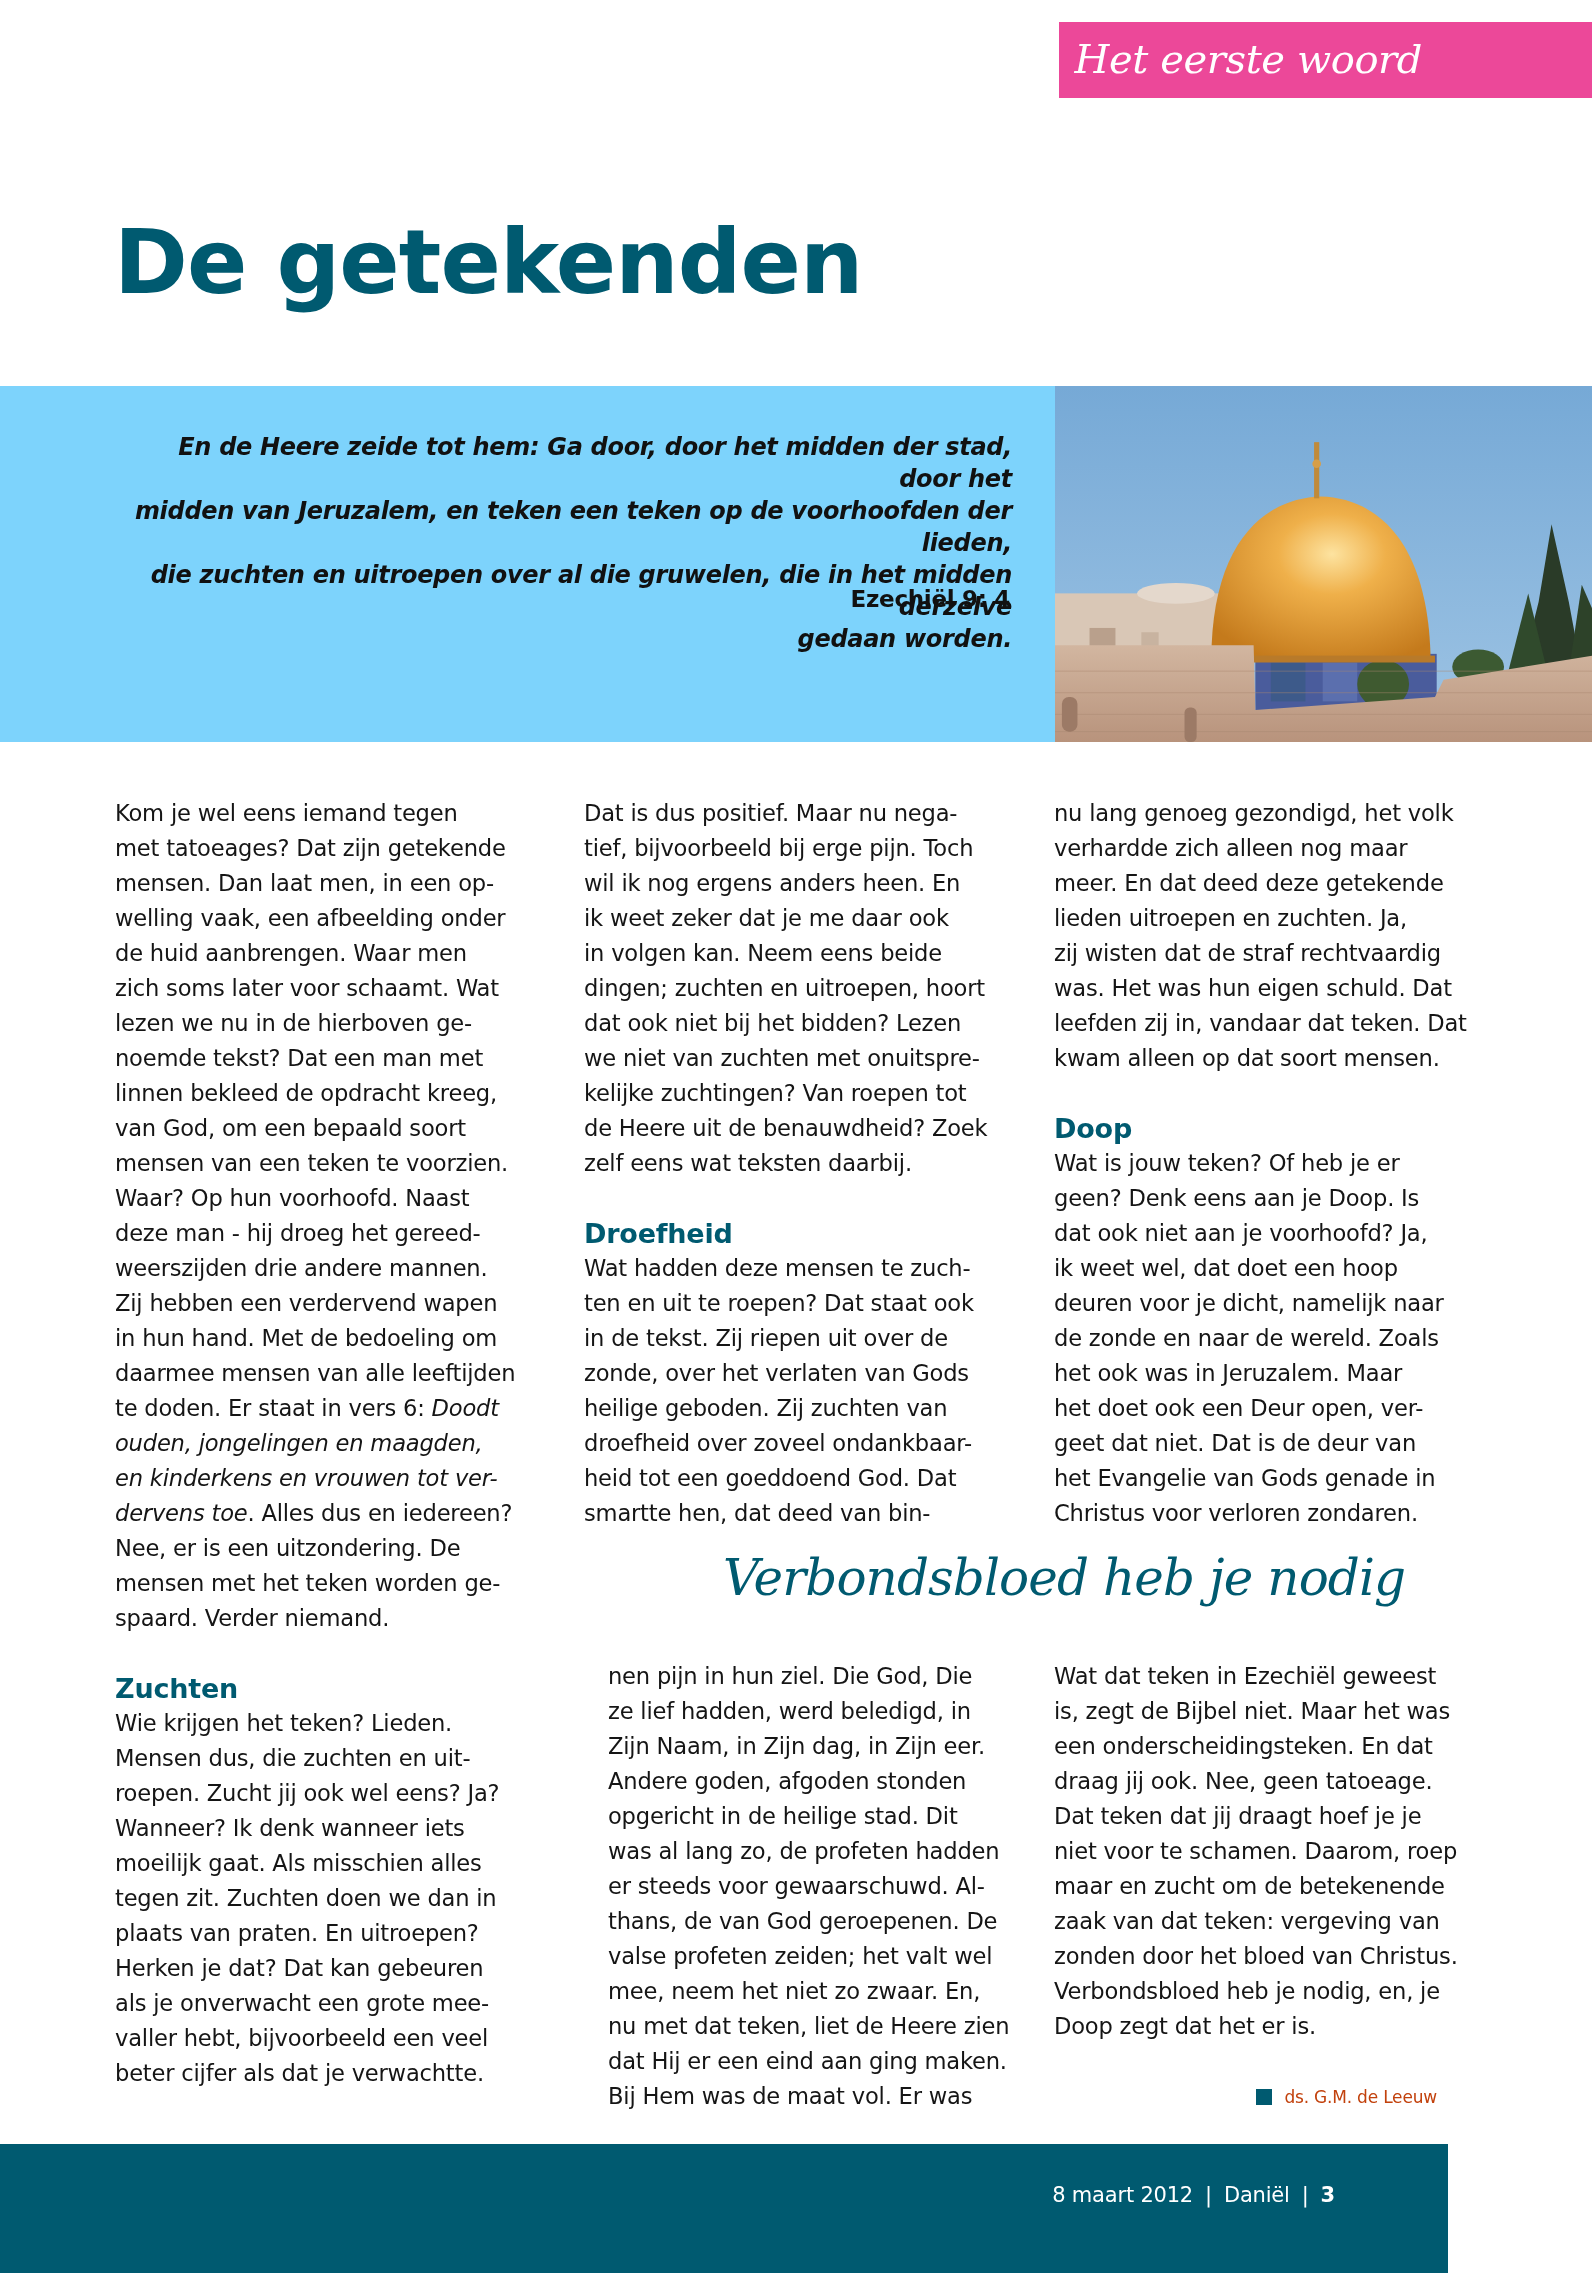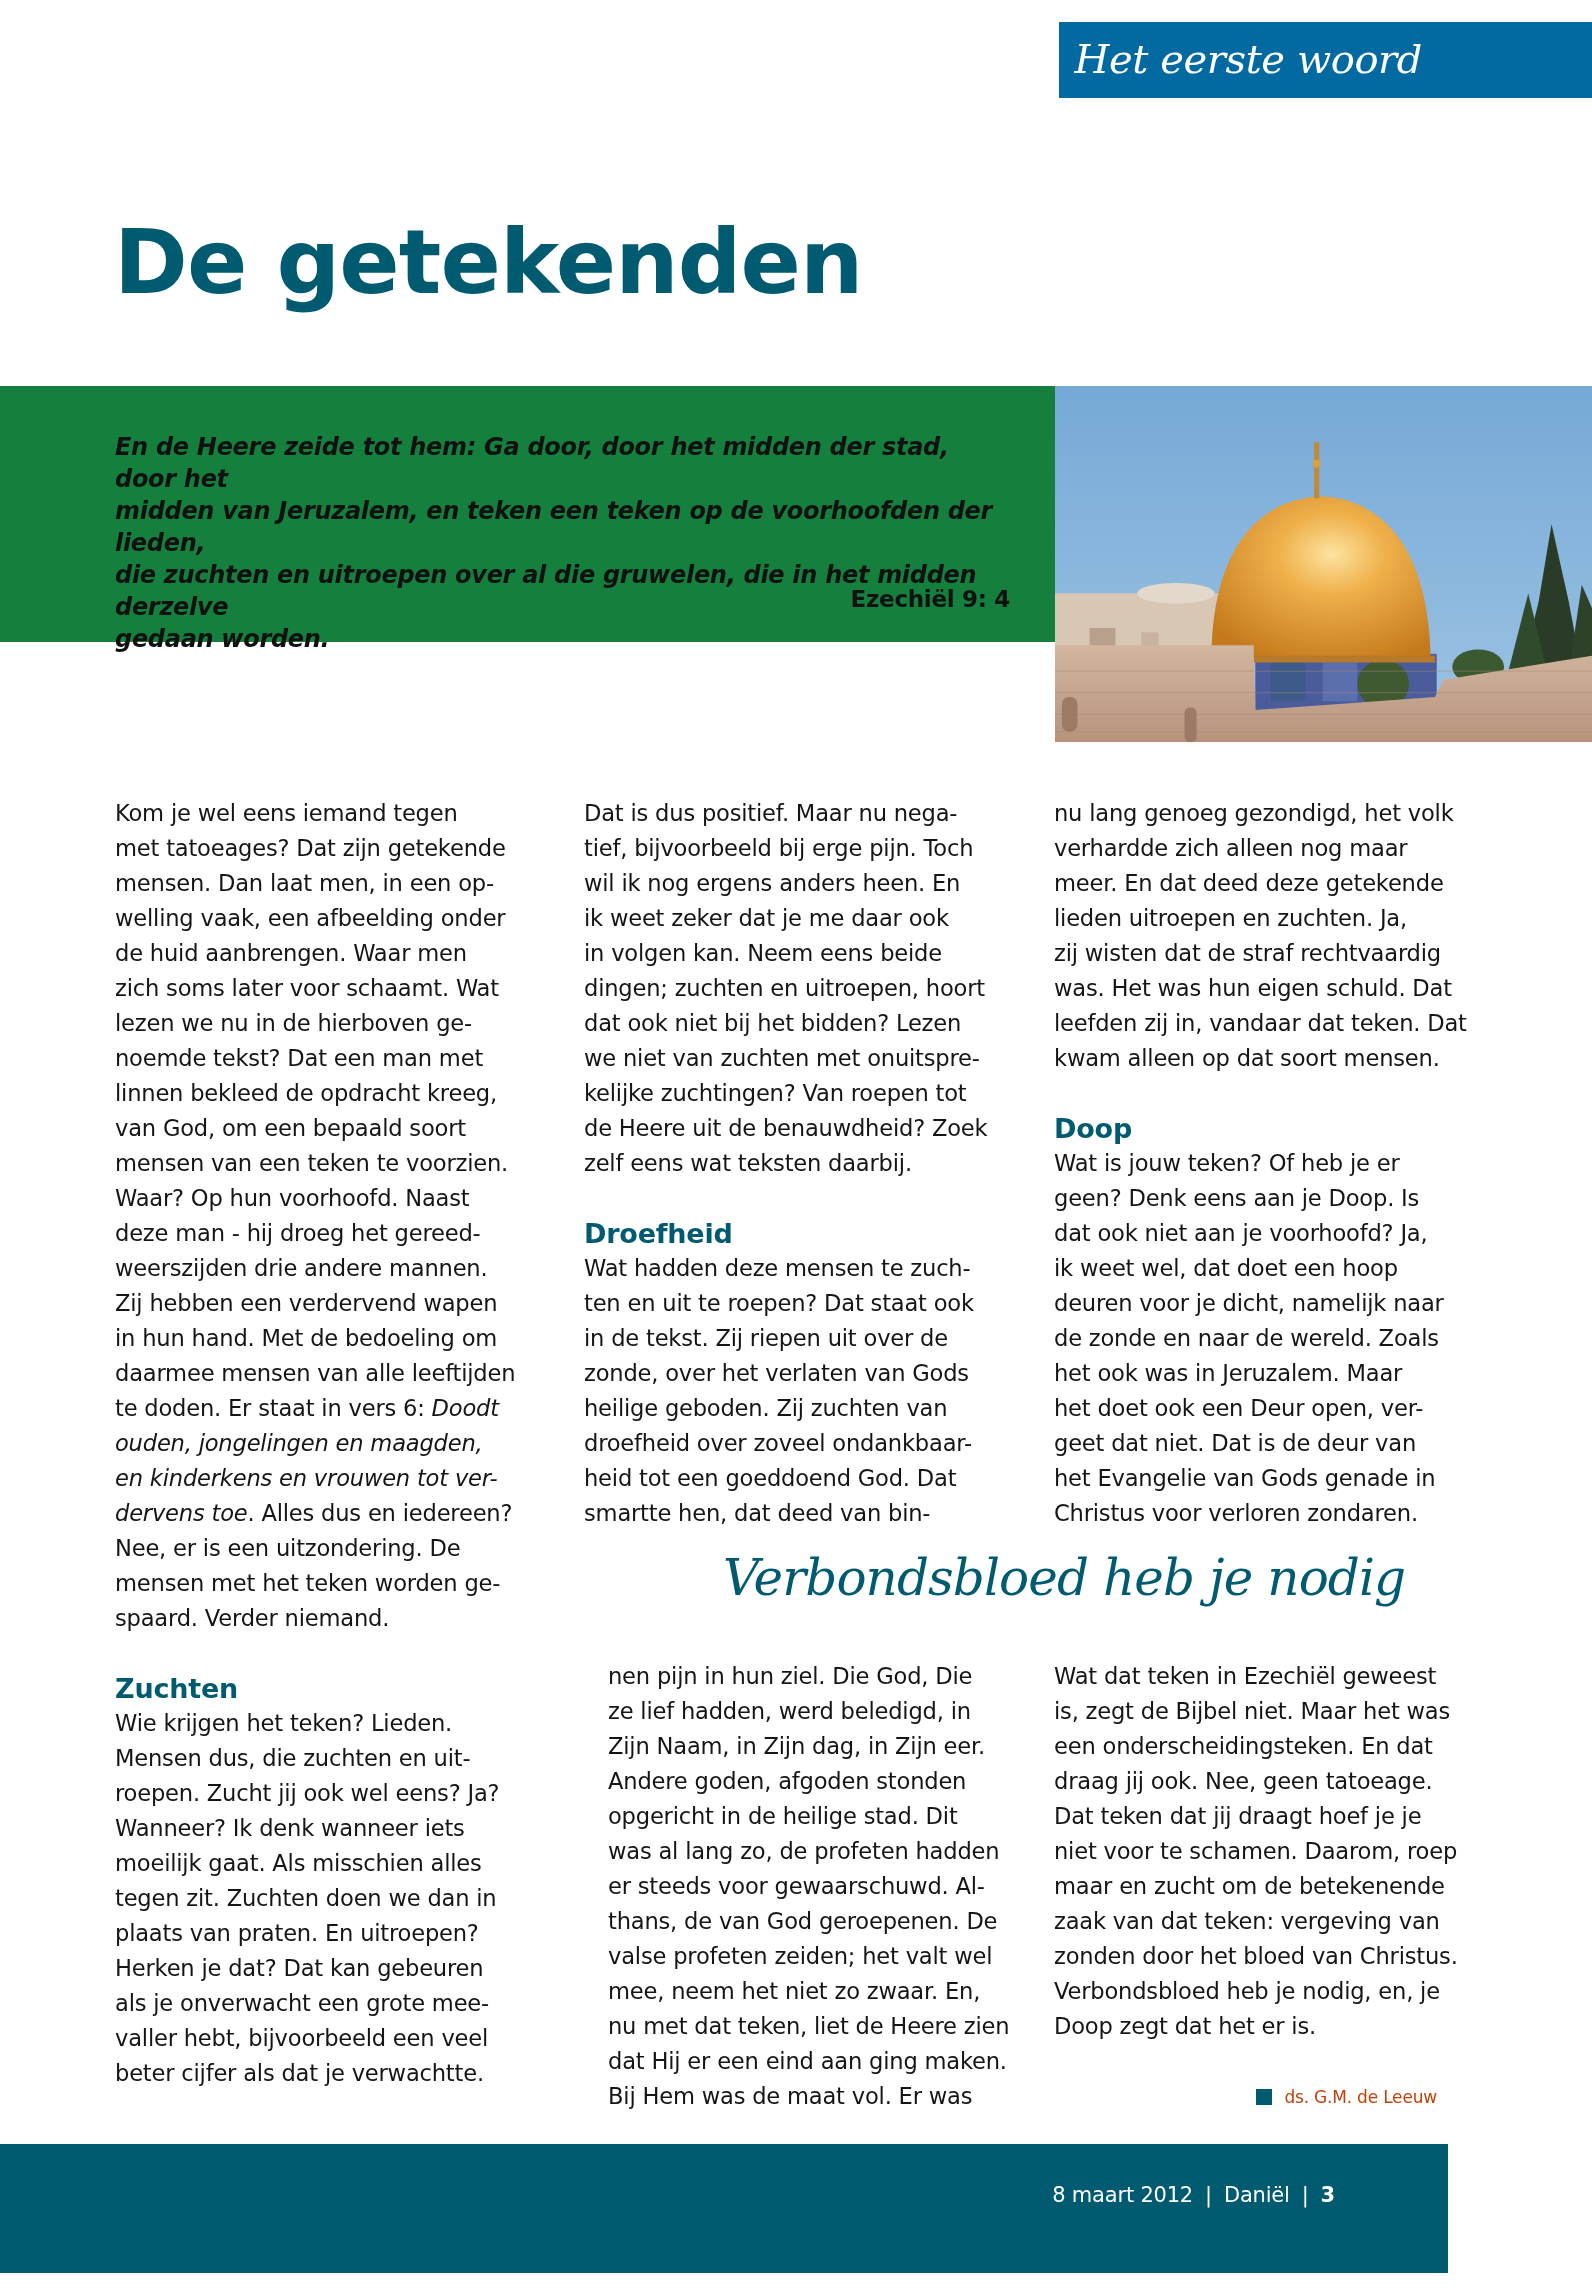--- a/index.html
+++ b/index.html
@@ -1,34 +1,35 @@
 <!DOCTYPE html>
 <html style="font-size:14px"><head>
   <meta charset="utf-8">
   <style>
     * { box-sizing: border-box; margin: 0; padding: 0; }
     html, body { width: 1592px; height: 2295px; background: #ffffff; }
     body { position: relative; overflow: hidden; font-family: "DejaVu Sans", sans-serif; color: #1a1a1a; }
 
     .section-tab {
       position: absolute; left: 1059px; top: 21.6px; width: 533px; height: 76px;
-      background: #0369a1; color: #fff;
+      background: #ec4899; color: #fff;
       font-family: "DejaVu Serif", serif; font-style: italic; font-size: 40px;
       padding-left: 15.5px; line-height: 74px; letter-spacing: -0.4px;
     }
 
     .page-title {
       position: absolute; left: 114px; top: 214px;
       font-family: "DejaVu Sans", sans-serif; font-weight: bold;
       font-size: 89px; color: #005a70; letter-spacing: -0.9px; line-height: 1.1;
     }
 
     .quote-box {
-      position: absolute; left: 0; top: 386px; width: 1055px; height: 256px;
-      background: #15803d;
+      position: absolute; left: 0; top: 386px; width: 1055px; height: 356px;
+      background: #7dd3fc;
+      text-align: right;
     }
     .quote-text {
       position: absolute; left: 115px; top: 45px; width: 897px;
       font-family: "DejaVu Sans", sans-serif; font-weight: bold; font-style: italic;
       font-size: 24px; line-height: 32px; color: #111; letter-spacing: -0.3px;
     }
     .quote-ref {
       position: absolute; right: 45px; top: 200px;
       font-family: "DejaVu Sans", sans-serif; font-weight: bold;
       font-size: 23px; color: #111; letter-spacing: -0.3px;

